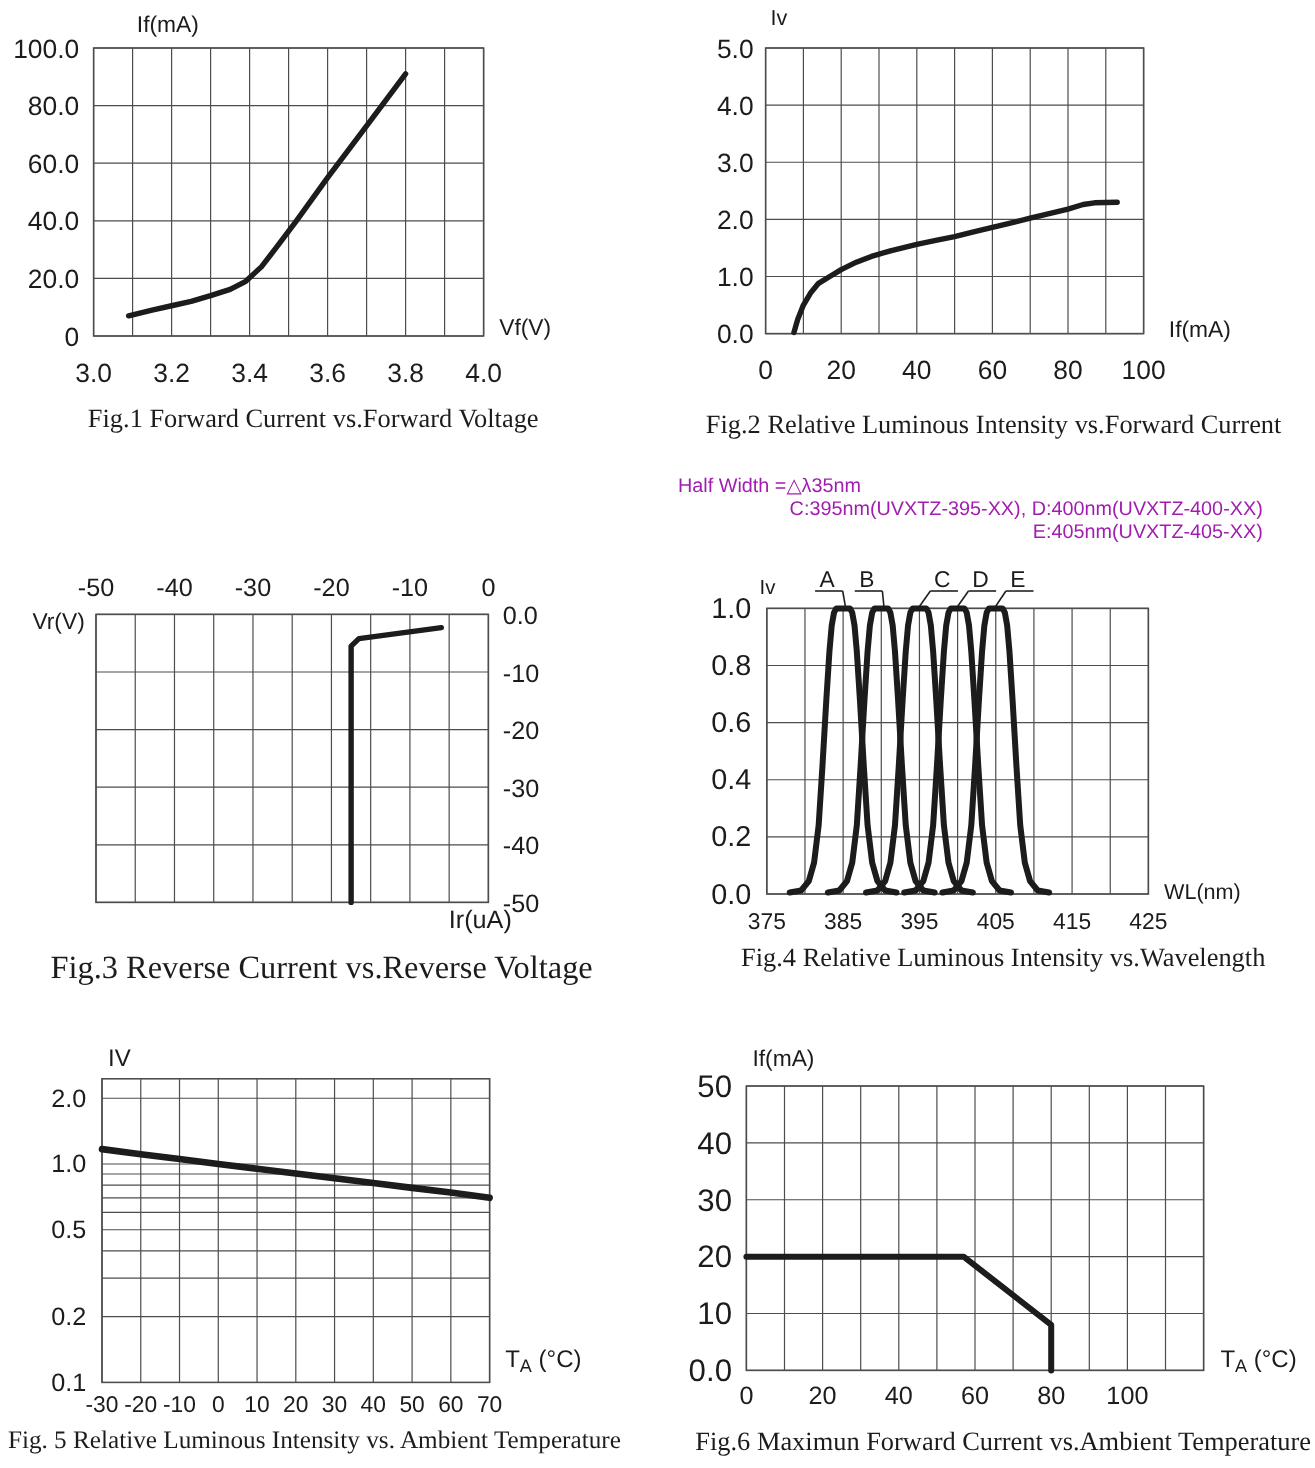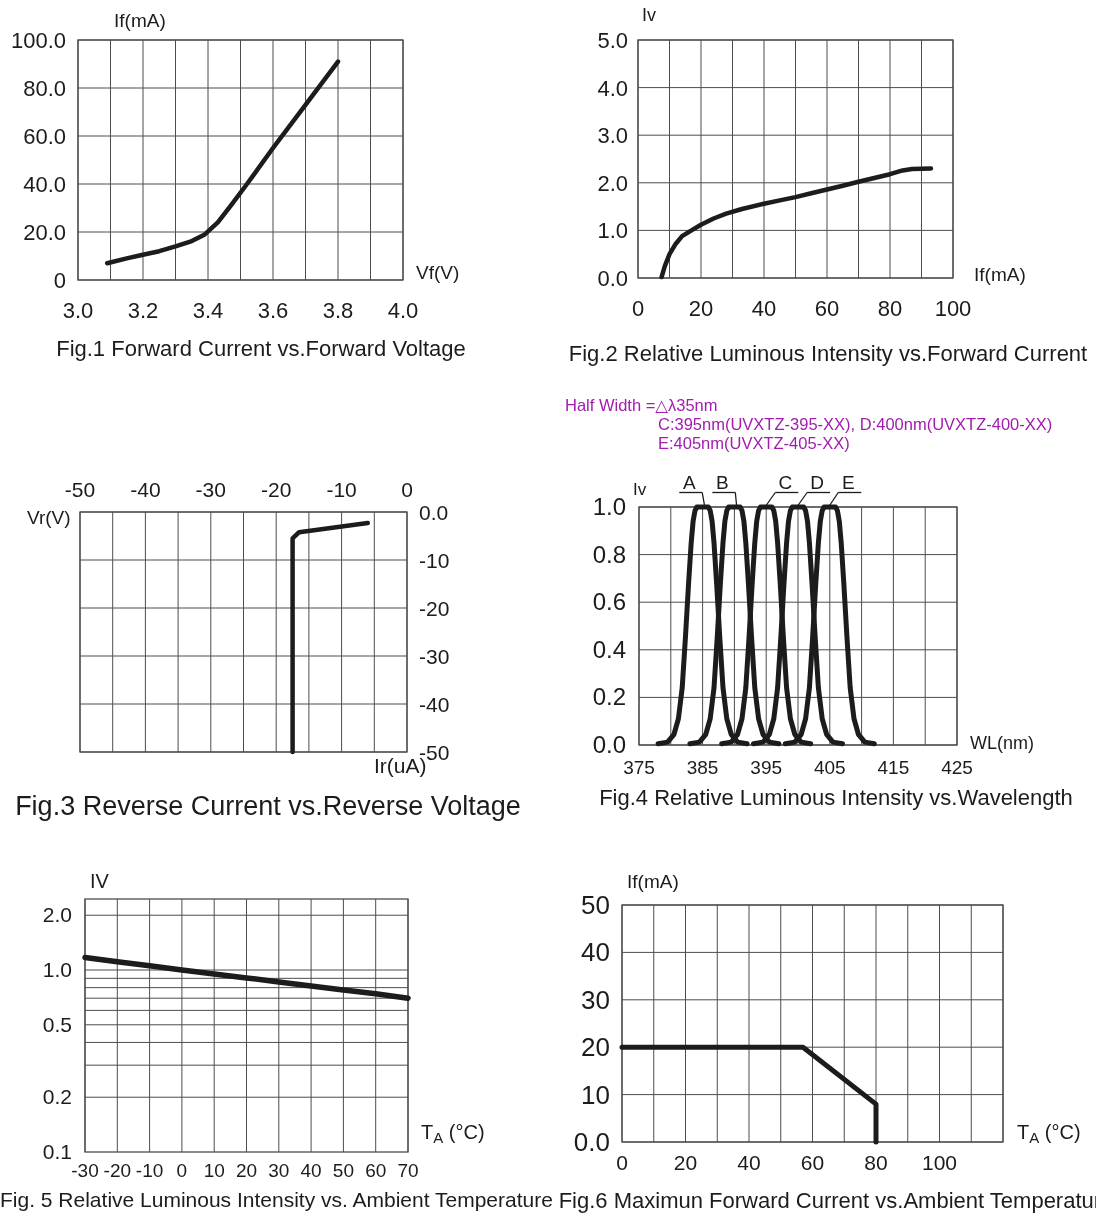--- a/index.html
+++ b/index.html
@@ -1,29 +1,29 @@
 <!DOCTYPE html>
 <html><head>
 <meta charset="utf-8">
 <style>
   html,body{margin:0;padding:0;background:#ffffff;}
   #page{position:relative;width:1096px;height:1223px;background:#ffffff;
         font-family:"Liberation Sans",sans-serif;color:#1c1c1c;overflow:hidden;}
   #chart-svg{position:absolute;left:0;top:0;}
   .caption{position:absolute;text-align:center;color:#1c1c1c;
-           font-family:Liberation Sans, sans-serif;white-space:nowrap;}
+           font-family:Liberation Serif, serif;white-space:nowrap;}
   .cap1{left:0px;top:336px;width:522px;font-size:22px;}
   .cap2{left:528px;top:341px;width:600px;font-size:22px;}
   .cap3{left:0px;top:791px;width:536px;font-size:27px;}
   .cap4{left:536px;top:785px;width:600px;font-size:22px;}
   .cap5{left:0px;top:1188px;width:524px;font-size:21px;}
   .cap6{left:536px;top:1188px;width:600px;font-size:22px;}
   #fig4-header{position:absolute;left:565px;top:396px;font-size:16.5px;
                line-height:19px;white-space:nowrap;color:#a21caf;}
-  #fig4-header .indent{padding-left:93px;}
+  #fig4-header .indent{padding-left:93px;text-align:right;}
 </style>
 </head>
 <body>
 
 <div id="page">
 
   <svg id="chart-svg" width="1096" height="1223" viewBox="0 0 1096 1223">
     <g id="g-fig1">
         <line x1="78" y1="40" x2="78" y2="280" stroke="#4d4d4d" stroke-width="1"></line>
         <line x1="110.50000000000003" y1="40" x2="110.50000000000003" y2="280" stroke="#4d4d4d" stroke-width="1"></line>

